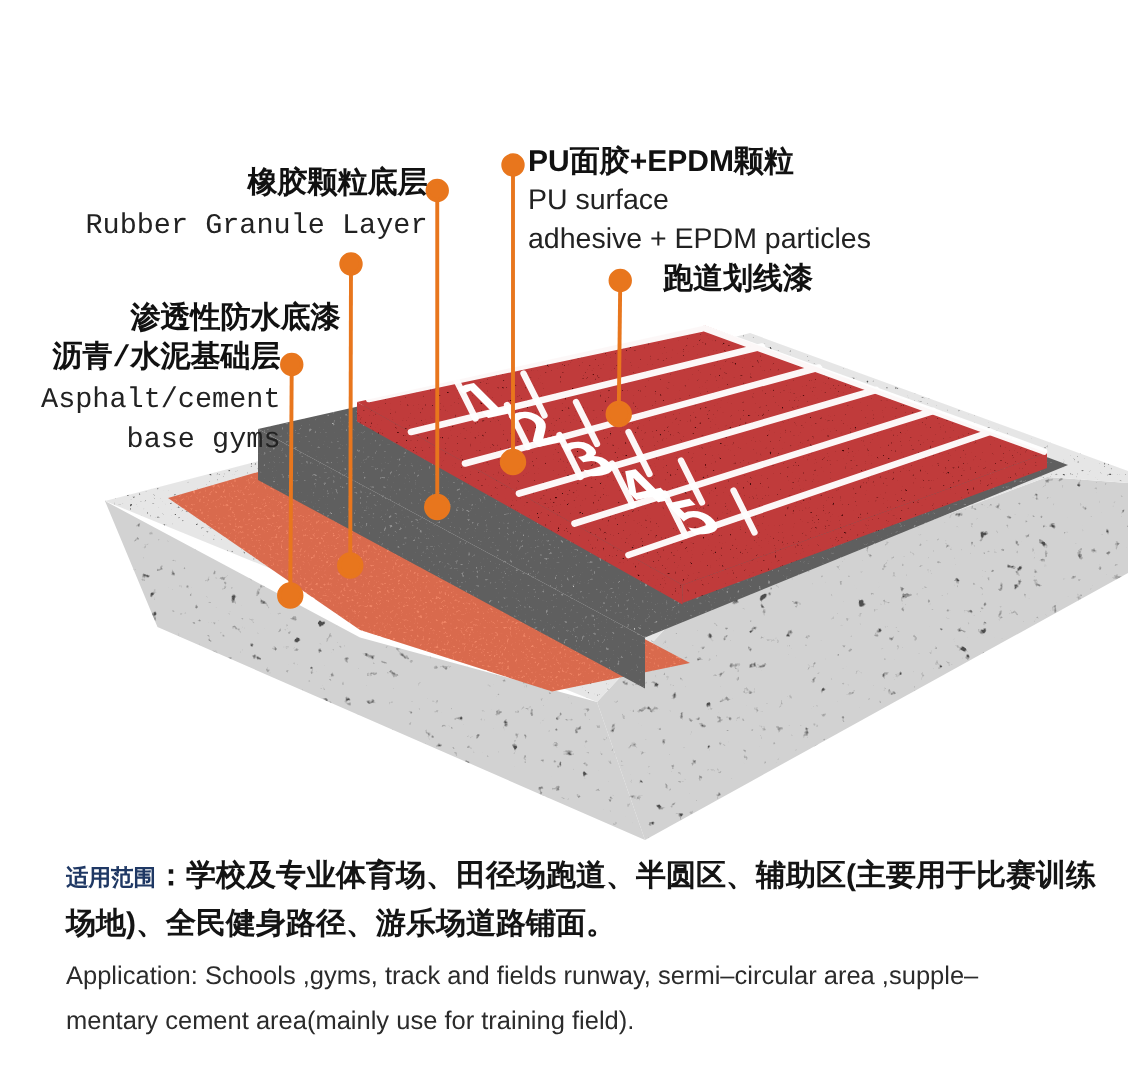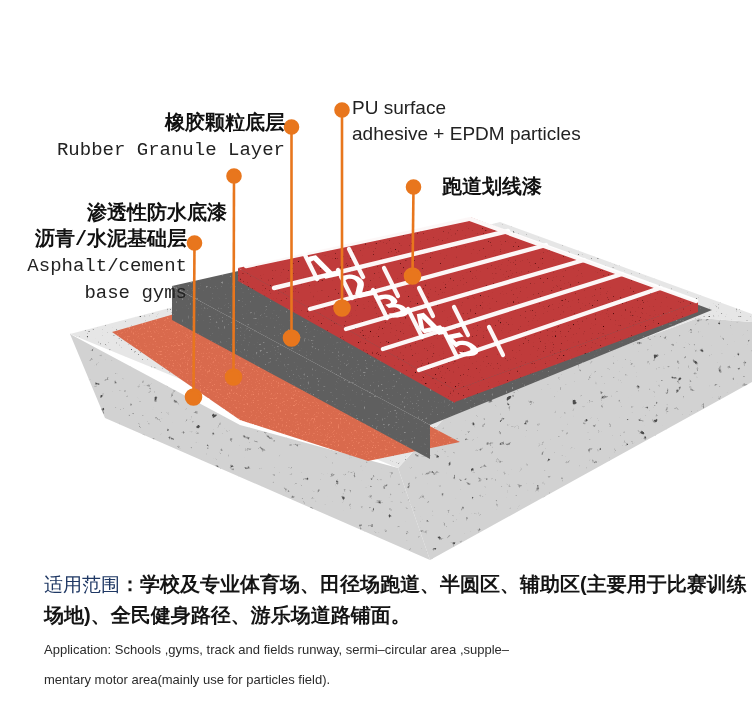--- a/index.html
+++ b/index.html
@@ -5,23 +5,23 @@
   html,body{margin:0;padding:0;background:#ffffff;}
   .stage{position:relative;width:752px;height:713px;background:#ffffff;overflow:hidden;
          font-family:"Liberation Sans","DejaVu Sans",sans-serif;color:#1b1b1b;}
   .stage svg{position:absolute;left:0;top:0;}
   .lbl{position:absolute;line-height:26px;white-space:nowrap;}
   .lbl.r{text-align:right;font-family:Liberation Mono, monospace;}
   .lbl .zh{font-size:20px;font-weight:700;color:#111;}
   .lbl .en{font-size:19px;font-weight:400;color:#222;}
   .apply{position:absolute;left:44px;top:569px;width:690px;}
   .apply .zhline{font-size:20px;line-height:31px;font-weight:700;color:#141414;white-space:nowrap;}
-  .apply .title{color:#1f3864;font-size:19px;font-weight:400;}
+  .apply .title{color:#1f3864;font-size:15px;font-weight:700;}
   .apply .colon{color:#141414;}
-  .apply .enline{font-size:13px;line-height:30px;font-weight:400;color:#2b2b2b;white-space:nowrap;}
+  .apply .enline{font-size:17px;line-height:30px;font-weight:400;color:#2b2b2b;white-space:nowrap;}
   .apply .en-group{margin-top:4px;}
   .lane-num{font-family:"DejaVu Sans","Liberation Sans",sans-serif;font-weight:700;font-size:34px;fill:#ffffff;}
 </style>
 </head>
 <body>
 
 <div class="stage">
 
   <svg width="752" height="713" viewBox="0 0 752 713">
     <defs>
@@ -172,32 +172,33 @@
     <div class="zh">渗透性防水底漆</div>
   </div>
 
   <div class="lbl r" style="top:226px; right:565px; line-height:27px;">
     <div class="zh">沥青/水泥基础层</div>
     <div class="en">Asphalt/cement</div>
     <div class="en">base gyms</div>
   </div>
 
   <div class="lbl" style="top:95px; left:352px;">
+    <div class="zh">PU面胶+EPDM颗粒</div>
     <div class="en">PU surface</div>
     <div class="en">adhesive + EPDM particles</div>
   </div>
 
   <div class="lbl" style="top:173px; left:442px;">
     <div class="zh">跑道划线漆</div>
   </div>
 
   <div class="apply">
     <div class="zhline">
       <span class="title">适用范围</span><span class="colon">：</span><span>学校及专业体育场、田径场跑道、半圆区、辅助区(主要用于比赛训练</span>
     </div>
     <div class="zhline">场地)、全民健身路径、游乐场道路铺面。</div>
     <div class="en-group">
       <div class="enline">Application: Schools ,gyms, track and fields runway, sermi–circular area ,supple–</div>
-      <div class="enline">mentary motor area(mainly use for particles field).</div>
+      <div class="enline">mentary cement area(mainly use for training field).</div>
     </div>
   </div>
 
 </div>
 
 </body></html>

